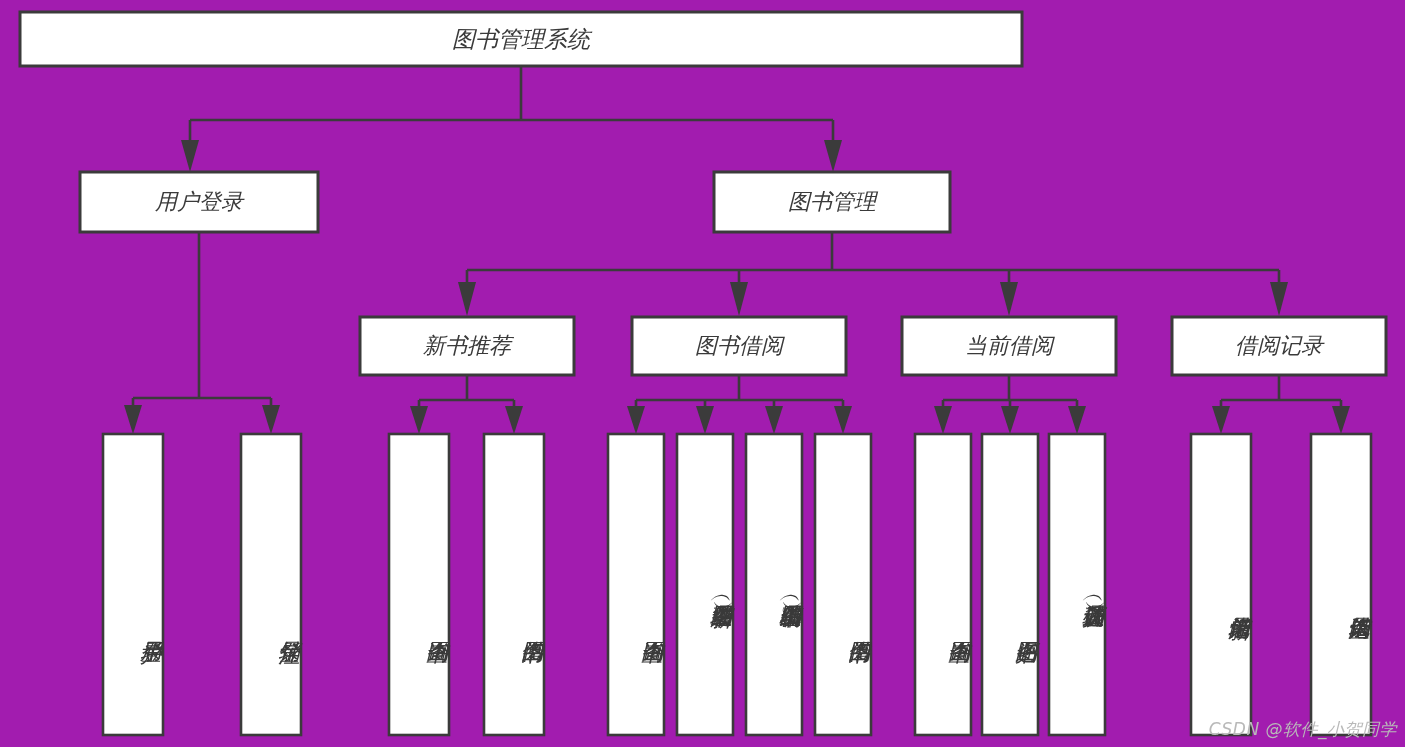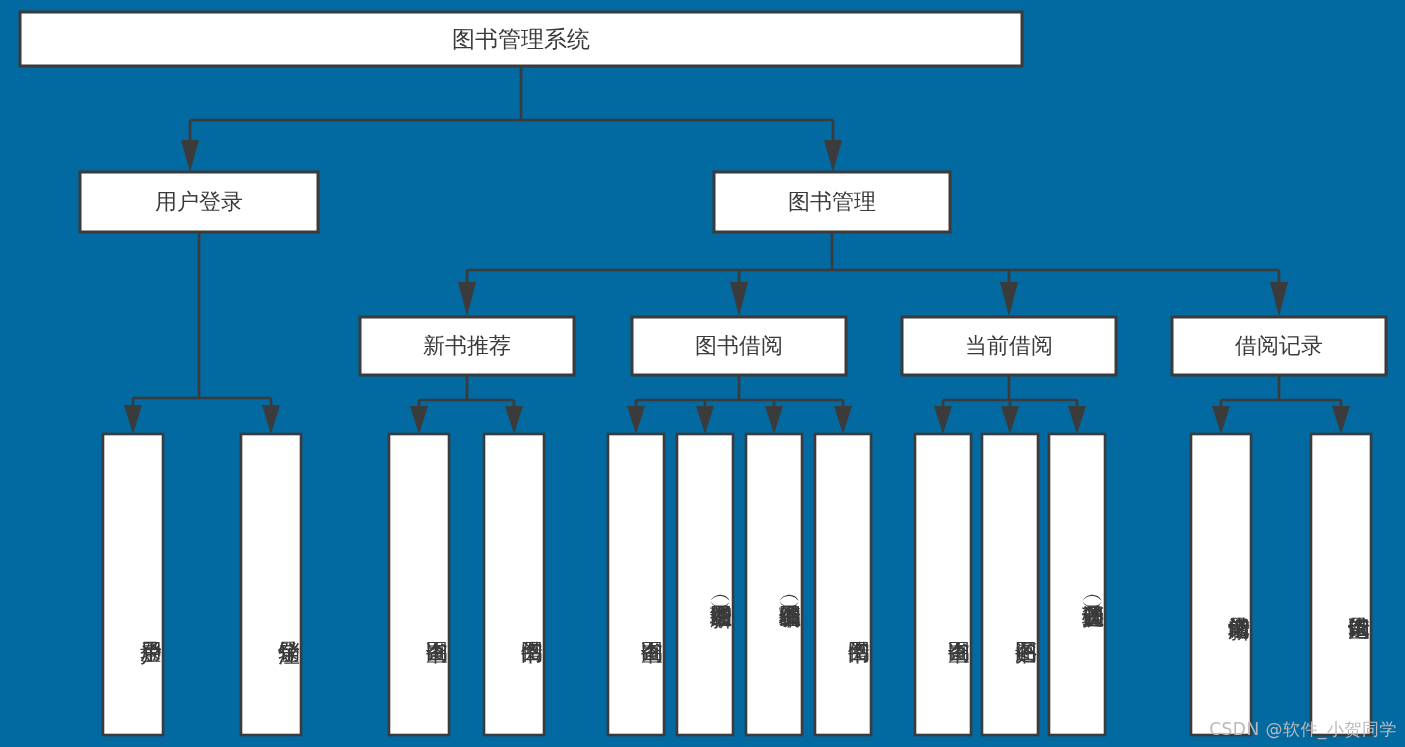--- a/index.html
+++ b/index.html
@@ -10,21 +10,22 @@
   body {
     width: 1405px;
     height: 747px;
     font-family: "DejaVu Sans", "Liberation Sans", sans-serif;
     overflow: hidden;
   }
   #diagram-root {
     position: relative;
     width: 1405px;
     height: 747px;
-    background: #0369a1;
+    background: #a21caf;
+    font-style: italic;
   }
   svg.diagram {
     display: block;
     width: 1405px;
     height: 747px;
   }
   .node-box {
     fill: #ffffff;
     stroke: #3b3b3b;
     stroke-width: 3;

